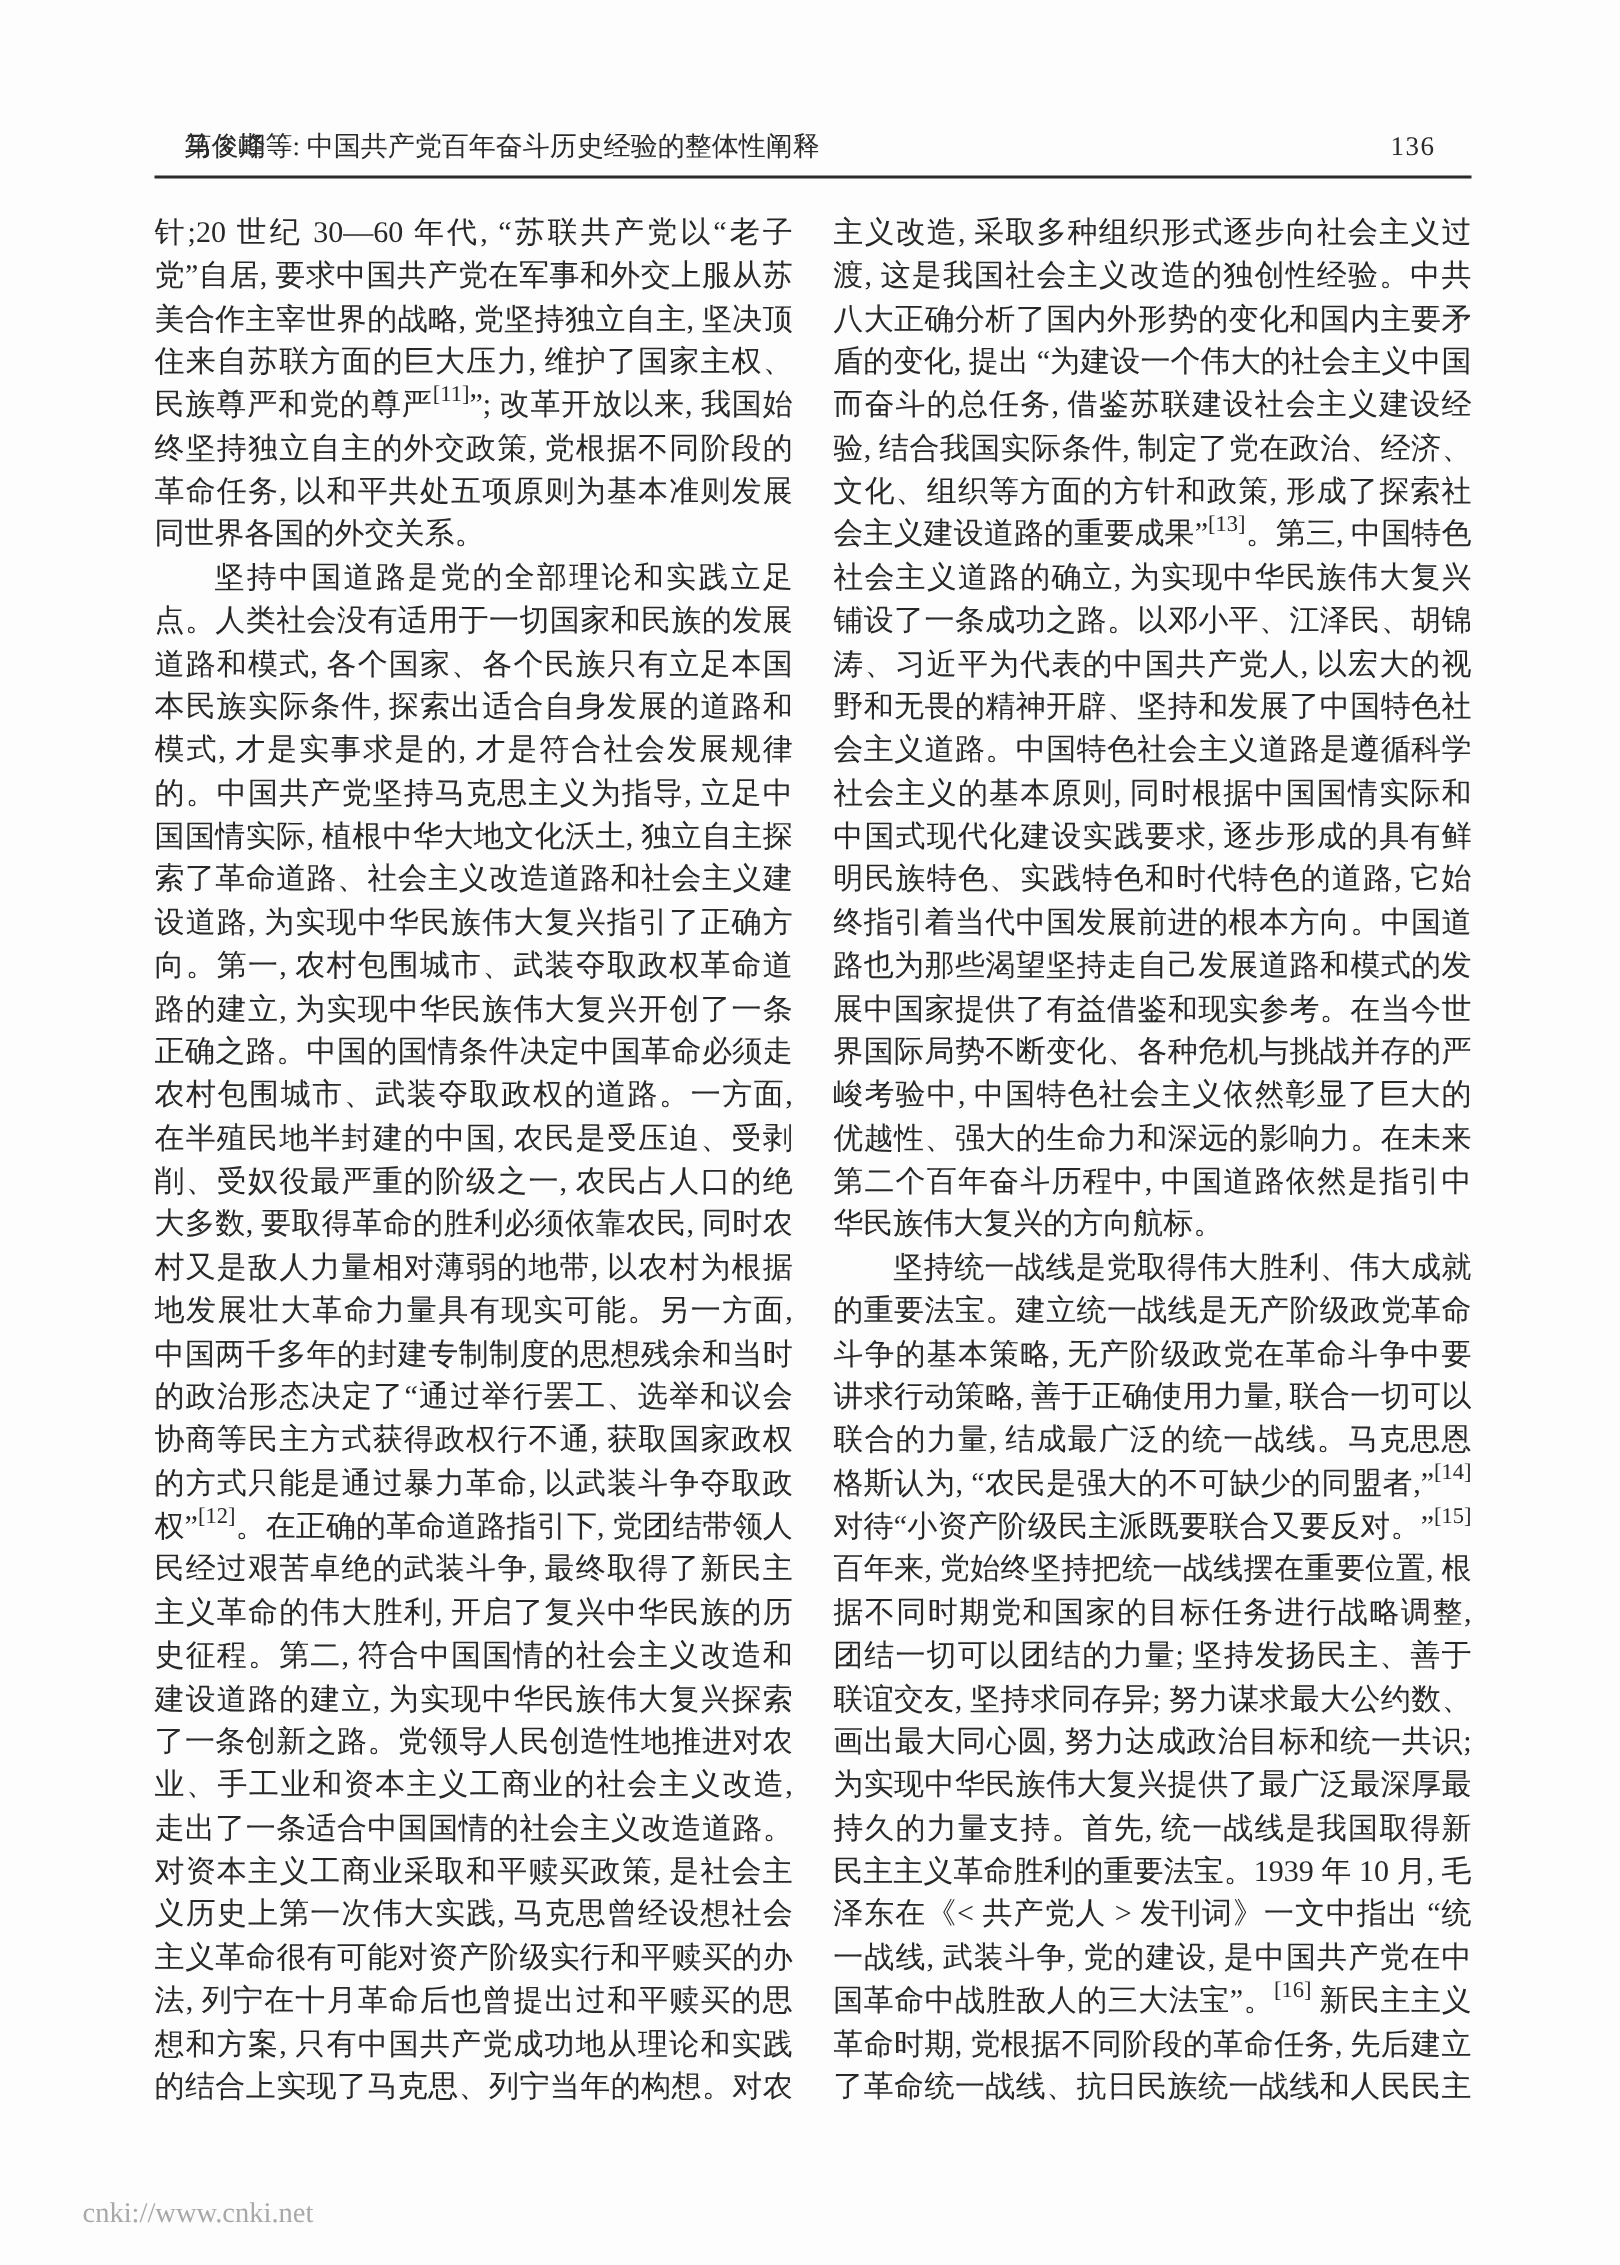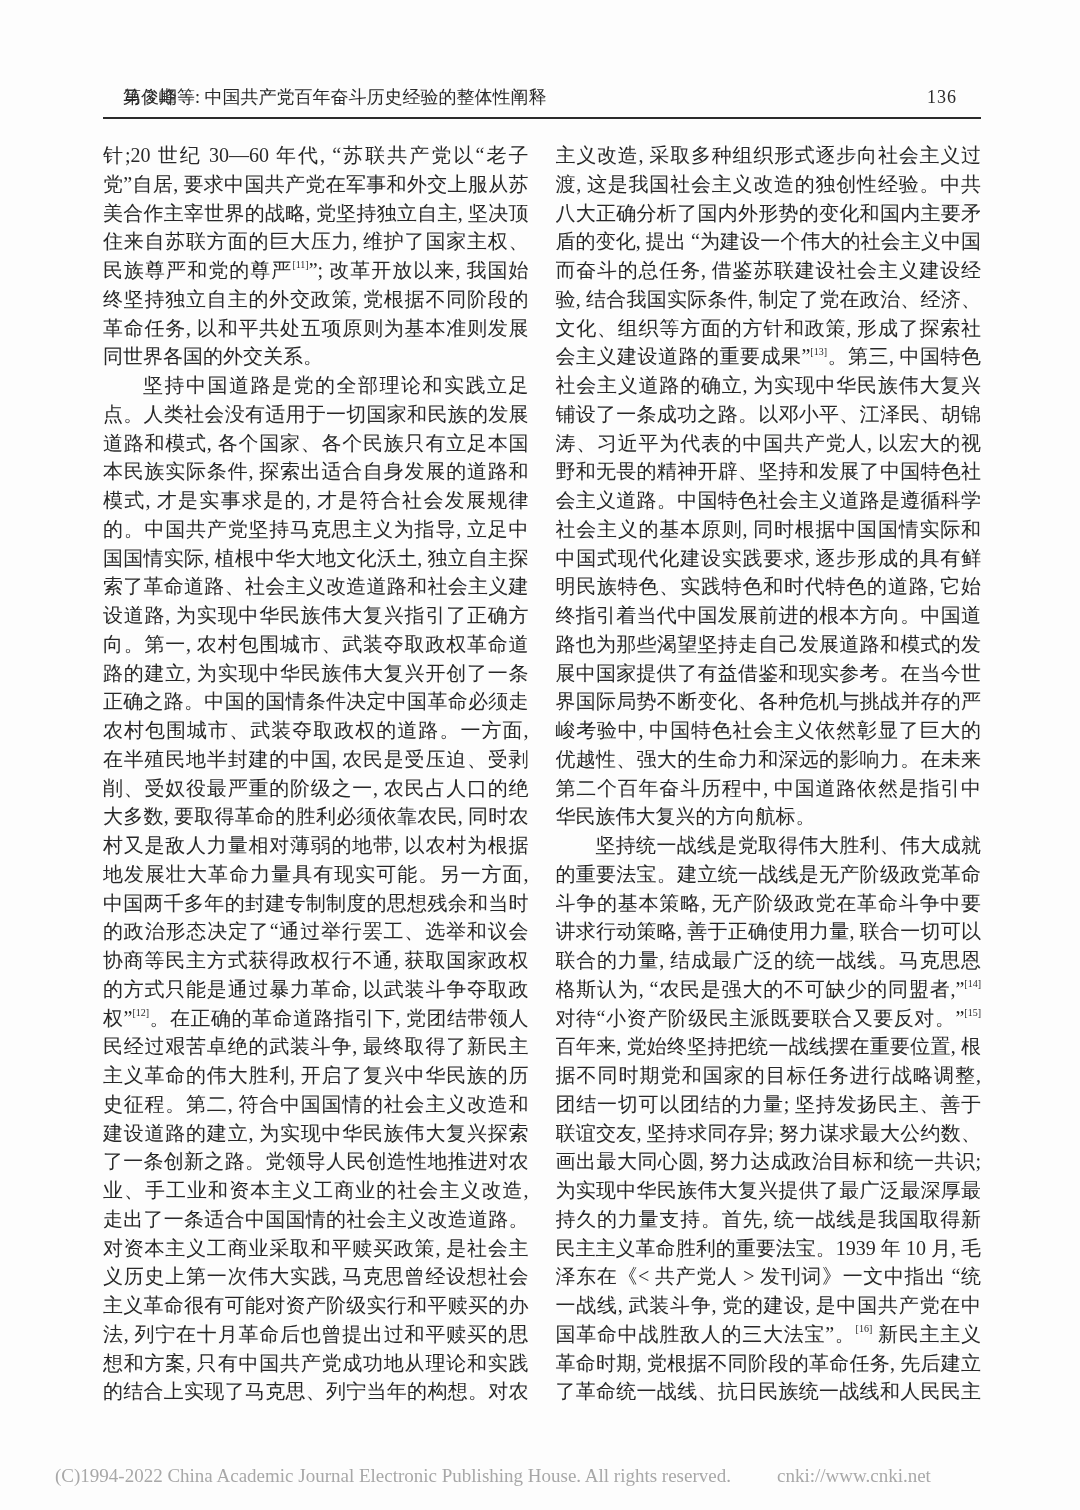--- a/index.html
+++ b/index.html
@@ -36,21 +36,21 @@
     margin: 0;
     font-size: 20px;
     line-height: 28.75px;
     text-align: justify;
     text-justify: inter-ideograph;
     color: #282828;
     word-break: break-all;
   }
   .para.indent { text-indent: 2em; }
   .para sup {
-    font-size: 10px;
+    font-size: 15px;
     line-height: 0;
     position: relative; top: -1px;
     letter-spacing: 0;
   }
 
   
   .page-footer {
     position: absolute; left: 55px; right: 40px; top: 1463px;
     font-size: 19px; line-height: 26px;
     color: #a8a8a8;
@@ -76,17 +76,16 @@
         <p class="para"><span>针;20 世纪 30—60 年代, “苏联共产党以“老子党”自居, 要求中国共产党在军事和外交上服从苏美合作主宰世界的战略, 党坚持独立自主, 坚决顶住来自苏联方面的巨大压力, 维护了国家主权、民族尊严和党的尊严</span><sup>[11]</sup><span>”; 改革开放以来, 我国始终坚持独立自主的外交政策, 党根据不同阶段的革命任务, 以和平共处五项原则为基本准则发展同世界各国的外交关系。</span></p>
         <p class="para indent"><span>坚持中国道路是党的全部理论和实践立足点。人类社会没有适用于一切国家和民族的发展道路和模式, 各个国家、各个民族只有立足本国本民族实际条件, 探索出适合自身发展的道路和模式, 才是实事求是的, 才是符合社会发展规律的。中国共产党坚持马克思主义为指导, 立足中国国情实际, 植根中华大地文化沃土, 独立自主探索了革命道路、社会主义改造道路和社会主义建设道路, 为实现中华民族伟大复兴指引了正确方向。第一, 农村包围城市、武装夺取政权革命道路的建立, 为实现中华民族伟大复兴开创了一条正确之路。中国的国情条件决定中国革命必须走农村包围城市、武装夺取政权的道路。一方面, 在半殖民地半封建的中国, 农民是受压迫、受剥削、受奴役最严重的阶级之一, 农民占人口的绝大多数, 要取得革命的胜利必须依靠农民, 同时农村又是敌人力量相对薄弱的地带, 以农村为根据地发展壮大革命力量具有现实可能。另一方面, 中国两千多年的封建专制制度的思想残余和当时的政治形态决定了“通过举行罢工、选举和议会协商等民主方式获得政权行不通, 获取国家政权的方式只能是通过暴力革命, 以武装斗争夺取政权”</span><sup>[12]</sup><span>。在正确的革命道路指引下, 党团结带领人民经过艰苦卓绝的武装斗争, 最终取得了新民主主义革命的伟大胜利, 开启了复兴中华民族的历史征程。第二, 符合中国国情的社会主义改造和建设道路的建立, 为实现中华民族伟大复兴探索了一条创新之路。党领导人民创造性地推进对农业、手工业和资本主义工商业的社会主义改造, 走出了一条适合中国国情的社会主义改造道路。对资本主义工商业采取和平赎买政策, 是社会主义历史上第一次伟大实践, 马克思曾经设想社会主义革命很有可能对资产阶级实行和平赎买的办法, 列宁在十月革命后也曾提出过和平赎买的思想和方案, 只有中国共产党成功地从理论和实践的结合上实现了马克思、列宁当年的构想。对农业和手工业的社会</span></p>
       </div>
     <div class="col">
         <p class="para"><span>主义改造, 采取多种组织形式逐步向社会主义过渡, 这是我国社会主义改造的独创性经验。中共八大正确分析了国内外形势的变化和国内主要矛盾的变化, 提出 “为建设一个伟大的社会主义中国而奋斗的总任务, 借鉴苏联建设社会主义建设经验, 结合我国实际条件, 制定了党在政治、经济、文化、组织等方面的方针和政策, 形成了探索社会主义建设道路的重要成果”</span><sup>[13]</sup><span>。第三, 中国特色社会主义道路的确立, 为实现中华民族伟大复兴铺设了一条成功之路。以邓小平、江泽民、胡锦涛、习近平为代表的中国共产党人, 以宏大的视野和无畏的精神开辟、坚持和发展了中国特色社会主义道路。中国特色社会主义道路是遵循科学社会主义的基本原则, 同时根据中国国情实际和中国式现代化建设实践要求, 逐步形成的具有鲜明民族特色、实践特色和时代特色的道路, 它始终指引着当代中国发展前进的根本方向。中国道路也为那些渴望坚持走自己发展道路和模式的发展中国家提供了有益借鉴和现实参考。在当今世界国际局势不断变化、各种危机与挑战并存的严峻考验中, 中国特色社会主义依然彰显了巨大的优越性、强大的生命力和深远的影响力。在未来第二个百年奋斗历程中, 中国道路依然是指引中华民族伟大复兴的方向航标。</span></p>
         <p class="para indent"><span>坚持统一战线是党取得伟大胜利、伟大成就的重要法宝。建立统一战线是无产阶级政党革命斗争的基本策略, 无产阶级政党在革命斗争中要讲求行动策略, 善于正确使用力量, 联合一切可以联合的力量, 结成最广泛的统一战线。马克思恩格斯认为, “农民是强大的不可缺少的同盟者,”</span><sup>[14]</sup><span> 对待“小资产阶级民主派既要联合又要反对。”</span><sup>[15]</sup><span> 百年来, 党始终坚持把统一战线摆在重要位置, 根据不同时期党和国家的目标任务进行战略调整, 团结一切可以团结的力量; 坚持发扬民主、善于联谊交友, 坚持求同存异; 努力谋求最大公约数、画出最大同心圆, 努力达成政治目标和统一共识; 为实现中华民族伟大复兴提供了最广泛最深厚最持久的力量支持。首先, 统一战线是我国取得新民主主义革命胜利的重要法宝。1939 年 10 月, 毛泽东在《&lt; 共产党人 &gt; 发刊词》一文中指出 “统一战线, 武装斗争, 党的建设, 是中国共产党在中国革命中战胜敌人的三大法宝”。</span><sup>[16]</sup><span> 新民主主义革命时期, 党根据不同阶段的革命任务, 先后建立了革命统一战线、抗日民族统一战线和人民民主统一战线, 建立了中</span></p>
       </div>
   </main>
 
   <footer class="page-footer">
-    <span>(C)1994-2022 China Academic Journal Electronic Publishing House. All rights reserved.</span>
     <span>cnki://www.cnki.net</span>
   </footer>
 
 </div>
 
 </body></html>

